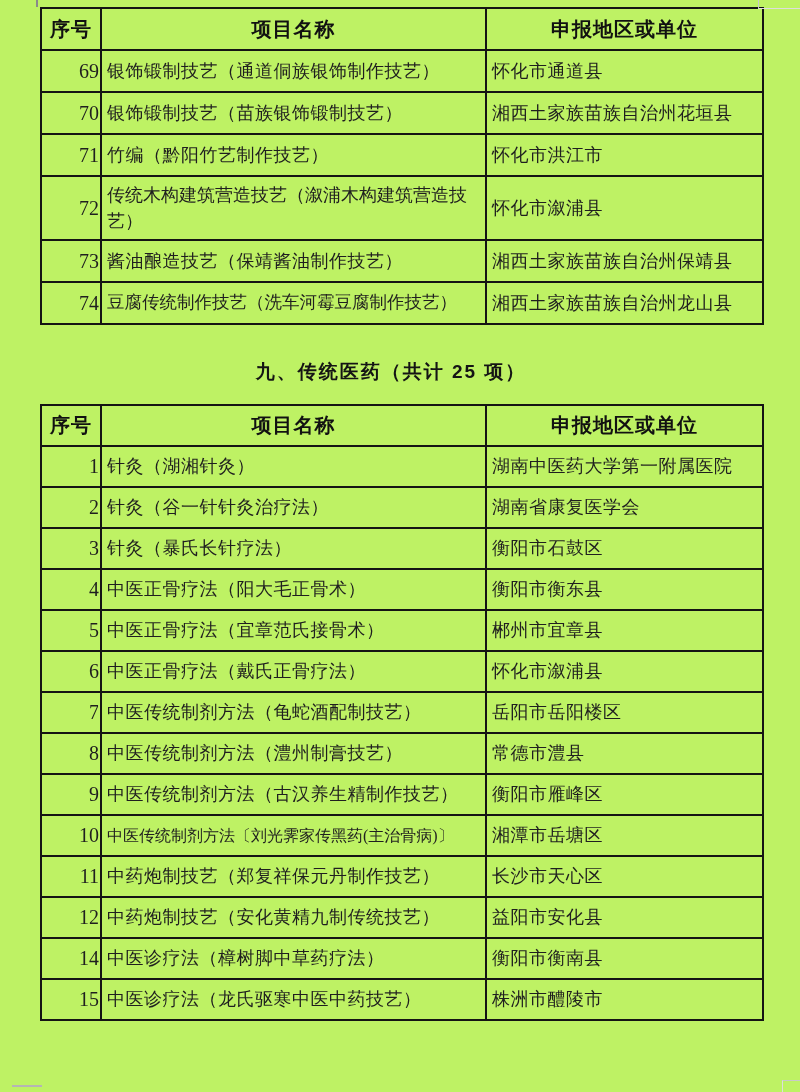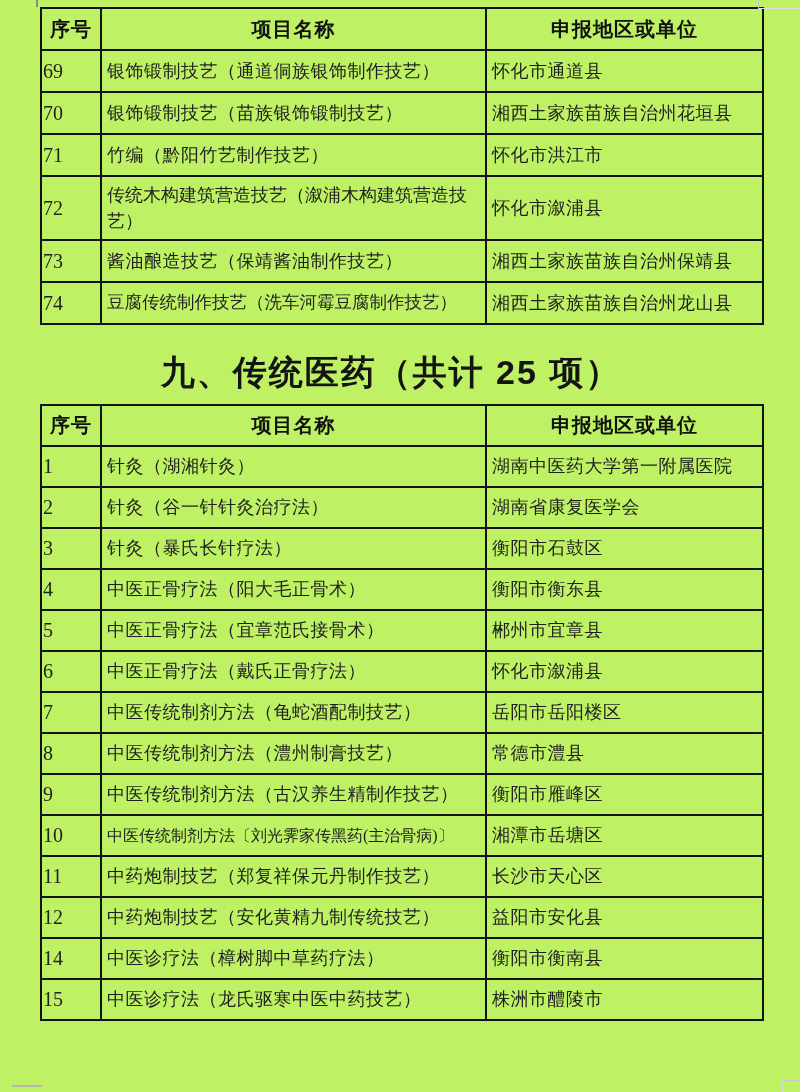--- a/index.html
+++ b/index.html
@@ -31,21 +31,21 @@
     font-size:20px;
     height:37px;
     text-align:center;
     letter-spacing:1px;
     color:#111;
   }
   col.c-serial{width:60px;}
   col.c-name{width:385px;}
   col.c-unit{width:277px;}
   td.serial{
-    text-align:left;
+    text-align:right;
     font-family:"Liberation Serif","DejaVu Serif",serif;
     font-size:20px;
     border-radius:19px;
   }
   td.name,td.unit{
     text-align:left;
     font-size:18px;
     letter-spacing:0.5px;
     padding:3px 8px 3px 5px;
     line-height:1.45;
@@ -57,21 +57,21 @@
   td.name.fit-19{letter-spacing:0;border-radius:31px;}
   td.name.fit-nowrap{font-size:16px;letter-spacing:0;white-space:nowrap;}
   #section-heading{
     position:absolute;
     left:0;top:350px;
     width:782px;height:44px;
     line-height:44px;
     text-align:center;
     font-family:"Liberation Sans","DejaVu Sans",sans-serif;
     font-weight:bold;
-    font-size:34px;
+    font-size:19px;
     letter-spacing:2px;
     color:#141414;
   }
   .artifact{position:absolute;}
   #artifact-top-left{left:36px;top:0;width:2px;height:7px;background:#8a8a8a;}
   #artifact-top-right{left:758px;top:0;width:42px;height:8px;border-left:1px solid #c9c9c9;border-bottom:1px solid #dddddd;}
   #artifact-bottom-left{left:12px;top:1085px;width:30px;height:2px;background:#b5b5b5;}
   #artifact-bottom-right{left:782px;top:1080px;width:18px;height:12px;border-top:1px solid #c9c9c9;border-left:1px solid #dddddd;}
 </style>
 </head>

